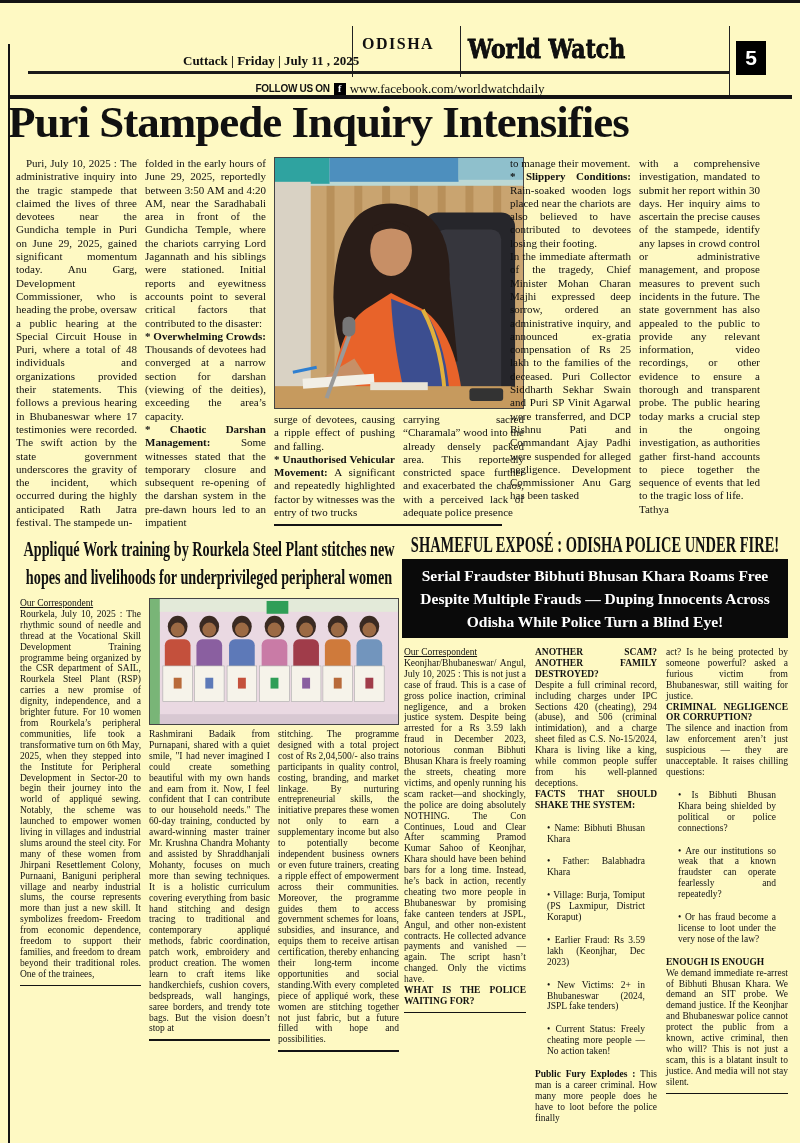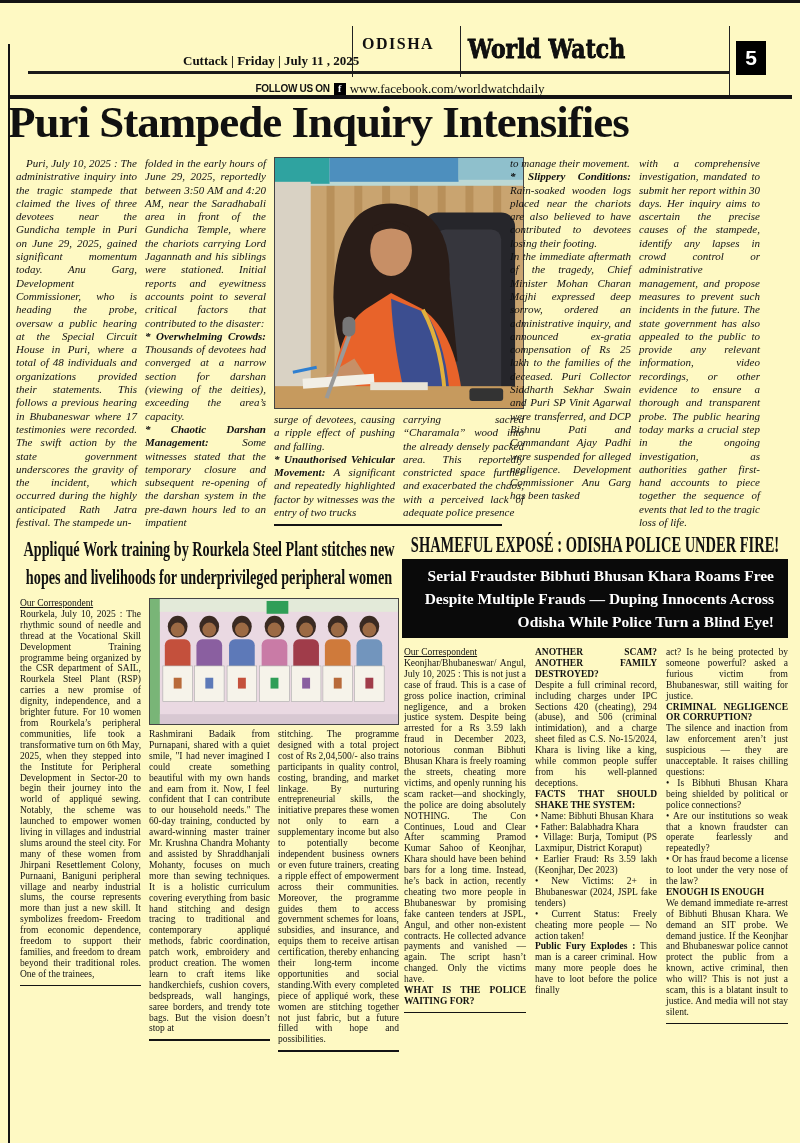--- a/index.html
+++ b/index.html
@@ -23,45 +23,45 @@
   .double-rule { position:absolute; left:28px; top:71px; width:701px; height:2px; border-top:2.5px solid #1a1a1a; border-bottom:1px solid #1a1a1a; }
   .follow-row { position:absolute; left:0; top:78px; width:800px; text-align:center; }
   .follow-row .inner { display:inline-flex; align-items:center; gap:4px;justify-content:center; }
   .follow-label { font-family:"Liberation Sans", sans-serif; font-weight:bold; font-size:10px; letter-spacing:-0.3px; }
   .fb-icon { display:inline-flex; width:12px; height:12px; background:#000; color:#fff; align-items:center; justify-content:center; font-size:10px; font-weight:bold; font-family:"Liberation Serif", serif; }
   .fb-url { font-size:13px; }
 
   .headline { position:absolute; left:8px; top:98px; width:784px; text-align:left; font-size:45px; line-height:1.08; font-weight:bold; letter-spacing:-1px; white-space:nowrap; }
 
   .main-cols { position:absolute; left:16px; top:157px; width:768px; height:373px; display:flex; gap:8px; overflow:hidden; font-size:11px; line-height:13.3px; text-align:justify; }
-  .mcol { width:121px; flex:none;font-style:italic; }
+  .mcol { width:121px; flex:none; }
   .mcol.first p:first-child { text-indent:10px; }
   .mid { width:228px; flex:none; }
   .photo-frame { border:1px solid #444; background:#d8d0c0; overflow:hidden; }
   .photo1 { width:250px; height:252px; }
   .mid-sub { display:flex; gap:8px; margin-top:4px; }
   .mid-sub .mcol { width:121px; }
   p { margin:0; }
   .endrule { height:1.5px; background:#141414; margin-top:5px; }
 
   .left-head { position:absolute; left:-76px; top:535px; width:570px; transform:scaleX(0.677); transform-origin:center top; text-align:center; font-weight:bold; font-size:21px; line-height:28px; }
   .byline { text-decoration:underline; }
   .left-body { position:absolute; left:20px; top:598px; width:379px; height:545px; display:flex; gap:8px; overflow:hidden; font-size:9.5px; line-height:10.9px; text-align:justify; }
   .bcol { width:121px; flex:none; }
   .left-mid { width:250px; flex:none; }
   .photo2 { width:250px; height:127px; }
   .left-mid-sub { display:flex; gap:8px; margin-top:4px; }
   .left-mid-sub .bcol { width:121px; }
 
   .kicker { position:absolute; left:275px; top:531px; width:640px; transform:scaleX(0.603); transform-origin:center top; text-align:center; font-weight:bold; font-size:24px; white-space:nowrap; }
-  .subhead-box { position:absolute; left:402px; top:559px; width:386px; background:#0a0a0a; color:#fff; font-weight:bold; font-size:15.5px; line-height:23px; text-align:right; padding:5px 14px; }
+  .subhead-box { position:absolute; left:402px; top:559px; width:386px; background:#0a0a0a; color:#fff; font-weight:bold; font-size:15.5px; line-height:23px; text-align:center; padding:5px 6px; }
   .right-body { position:absolute; left:404px; top:647px; width:384px; height:496px; display:flex; gap:9px; overflow:hidden; font-size:9.5px; line-height:10.9px; text-align:justify; }
   .rcol { width:122px; flex:none; }
   .allcaps-head { font-weight:bold; }
-  .fact { margin:0; }
+  .fact { margin:12px; }
 </style>
 </head>
 <body>
 
 <div class="page">
 
   <div class="rule top-rule"></div>
   <div class="rule left-rule"></div>
 
   <div class="dateline">Cuttack | Friday | July 11 , 2025</div>

